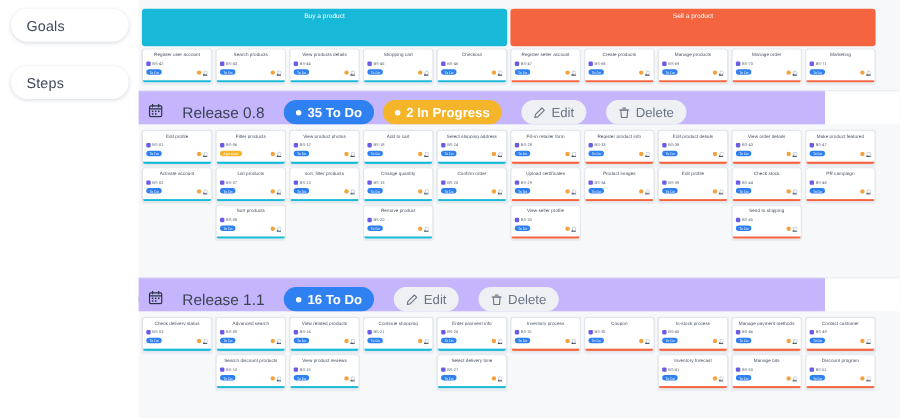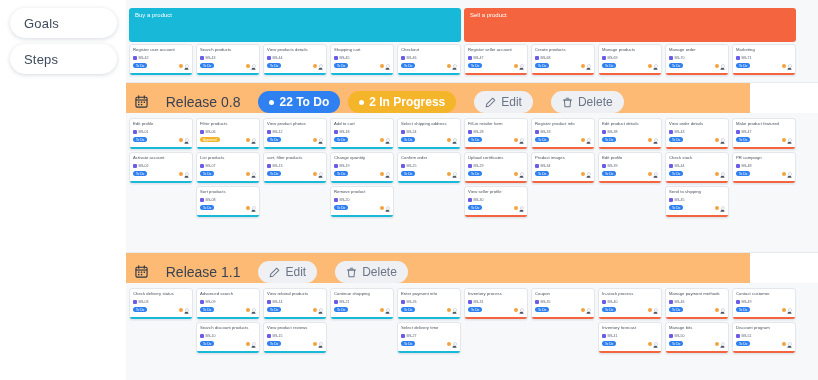--- a/index.html
+++ b/index.html
@@ -2,33 +2,33 @@
 <html><head>
 <meta charset="utf-8">
 <style>
   * { box-sizing: border-box; margin: 0; padding: 0; }
   html, body {
     width: 818px; height: 380px;
     background: #ffffff;
     font-family: "Liberation Sans", sans-serif;
     overflow: hidden;
   }
-  .board { position: relative; width: 750px; height: 380px; background:#fdba74; }
+  .board { position: relative; width: 750px; height: 380px; background:#c4b5fd;text-align:center; }
 
   
   .rail { position:absolute; left:0; top:0; width:126px; height:380px; background:#fff; z-index:5; }
   .rail-pill {
     position:absolute; left:10px; width:107px; height:30px;
     background:#ffffff; border-radius:15px;
     box-shadow: 0 1px 4px rgba(23,43,77,.18);
     display:flex; align-items:center; padding-left:14px;
     font-size:13px; color:#3d4a5c; letter-spacing:.2px;
   }
   .rail-goals { top:8px; }
-  .rail-steps { top:44px; }
+  .rail-steps { top:60px; }
 
   
   .band { position:absolute; left:0; width:818px; background:#f7f8fa; }
   .band-sep { position:absolute; left:0; width:818px; height:1px; background:#e7eaee; }
 
   
   .rel-header { position:absolute; left:0; width:818px; height:34px; display:flex; align-items:center; }
   .rel-caret {
     width:24px; height:24px; margin-left:10px; border-radius:50%;
     background:#eef0f3; display:flex; align-items:center; justify-content:center;
@@ -299,21 +299,21 @@
               <rect x="3.3" y="7" width="1.5" height="1.5" fill="#2a3342"></rect>
               <rect x="6.3" y="7" width="1.5" height="1.5" fill="#2a3342"></rect>
               <rect x="9.3" y="7" width="1.5" height="1.5" fill="#2a3342"></rect>
               <rect x="3.3" y="9.6" width="1.5" height="1.5" fill="#2a3342"></rect>
               <rect x="6.3" y="9.6" width="1.5" height="1.5" fill="#2a3342"></rect>
             </svg></span>
         </div>
         <div class="rel-name">Release 0.8</div>
         <div class="pill pill-todo gap-l">
           <span class="dot"></span>
-          <span>22 To Do</span>
+          <span>35 To Do</span>
         </div>
         <div class="pill pill-prog gap-s">
           <span class="dot"></span>
           <span>2 In Progress</span>
         </div>
         <div class="ghost-btn gap-l">
           <svg width="11" height="11" viewBox="0 0 12 12">
             <path d="M8.4 1.3 10.7 3.6 4.2 10.1 1.3 10.7 1.9 7.8z" fill="none" stroke="#6b7585" stroke-width="1.1" stroke-linejoin="round"></path>
           </svg>
           <span>Edit</span>
@@ -747,20 +747,24 @@
               <path d="M1 5.4h12" stroke="#2a3342" stroke-width="1.2"></path>
               <path d="M4 1v2.4M10 1v2.4" stroke="#2a3342" stroke-width="1.2" stroke-linecap="round"></path>
               <rect x="3.3" y="7" width="1.5" height="1.5" fill="#2a3342"></rect>
               <rect x="6.3" y="7" width="1.5" height="1.5" fill="#2a3342"></rect>
               <rect x="9.3" y="7" width="1.5" height="1.5" fill="#2a3342"></rect>
               <rect x="3.3" y="9.6" width="1.5" height="1.5" fill="#2a3342"></rect>
               <rect x="6.3" y="9.6" width="1.5" height="1.5" fill="#2a3342"></rect>
             </svg></span>
         </div>
         <div class="rel-name">Release 1.1</div>
+        <div class="pill pill-todo gap-l">
+          <span class="dot"></span>
+          <span>16 To Do</span>
+        </div>
         <div class="ghost-btn gap-l">
           <svg width="11" height="11" viewBox="0 0 12 12">
             <path d="M8.4 1.3 10.7 3.6 4.2 10.1 1.3 10.7 1.9 7.8z" fill="none" stroke="#6b7585" stroke-width="1.1" stroke-linejoin="round"></path>
           </svg>
           <span>Edit</span>
         </div>
         <div class="ghost-btn gap-l">
           <svg width="11" height="11" viewBox="0 0 12 12">
             <path d="M2.6 3.3h6.8l-.6 7.4H3.2z" fill="none" stroke="#6b7585" stroke-width="1.1" stroke-linejoin="round"></path>
             <path d="M1.5 3.3h9M4.6 1.4h2.8" stroke="#6b7585" stroke-width="1.1" stroke-linecap="round"></path>

